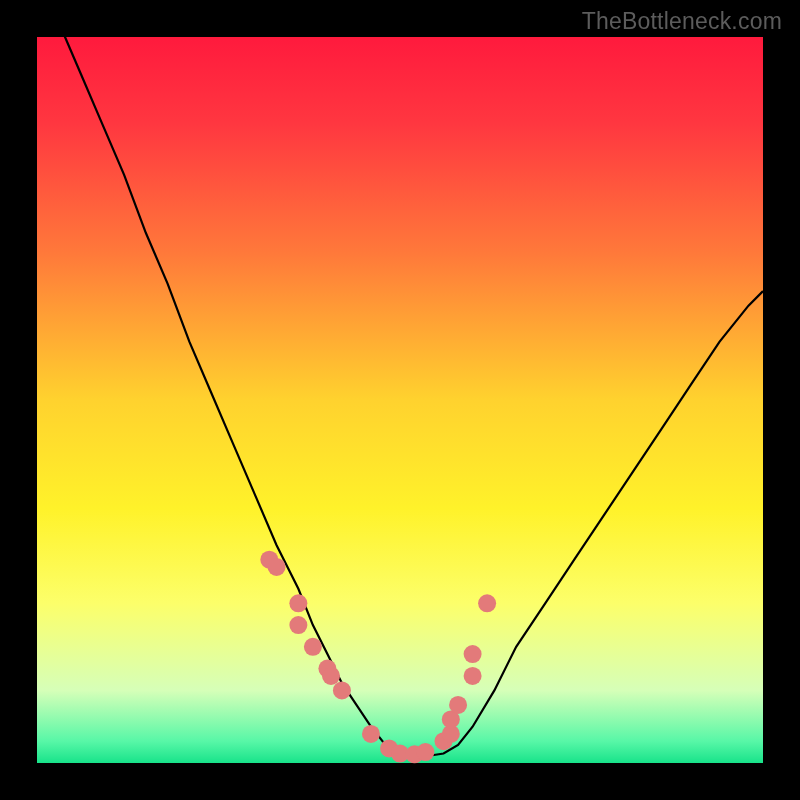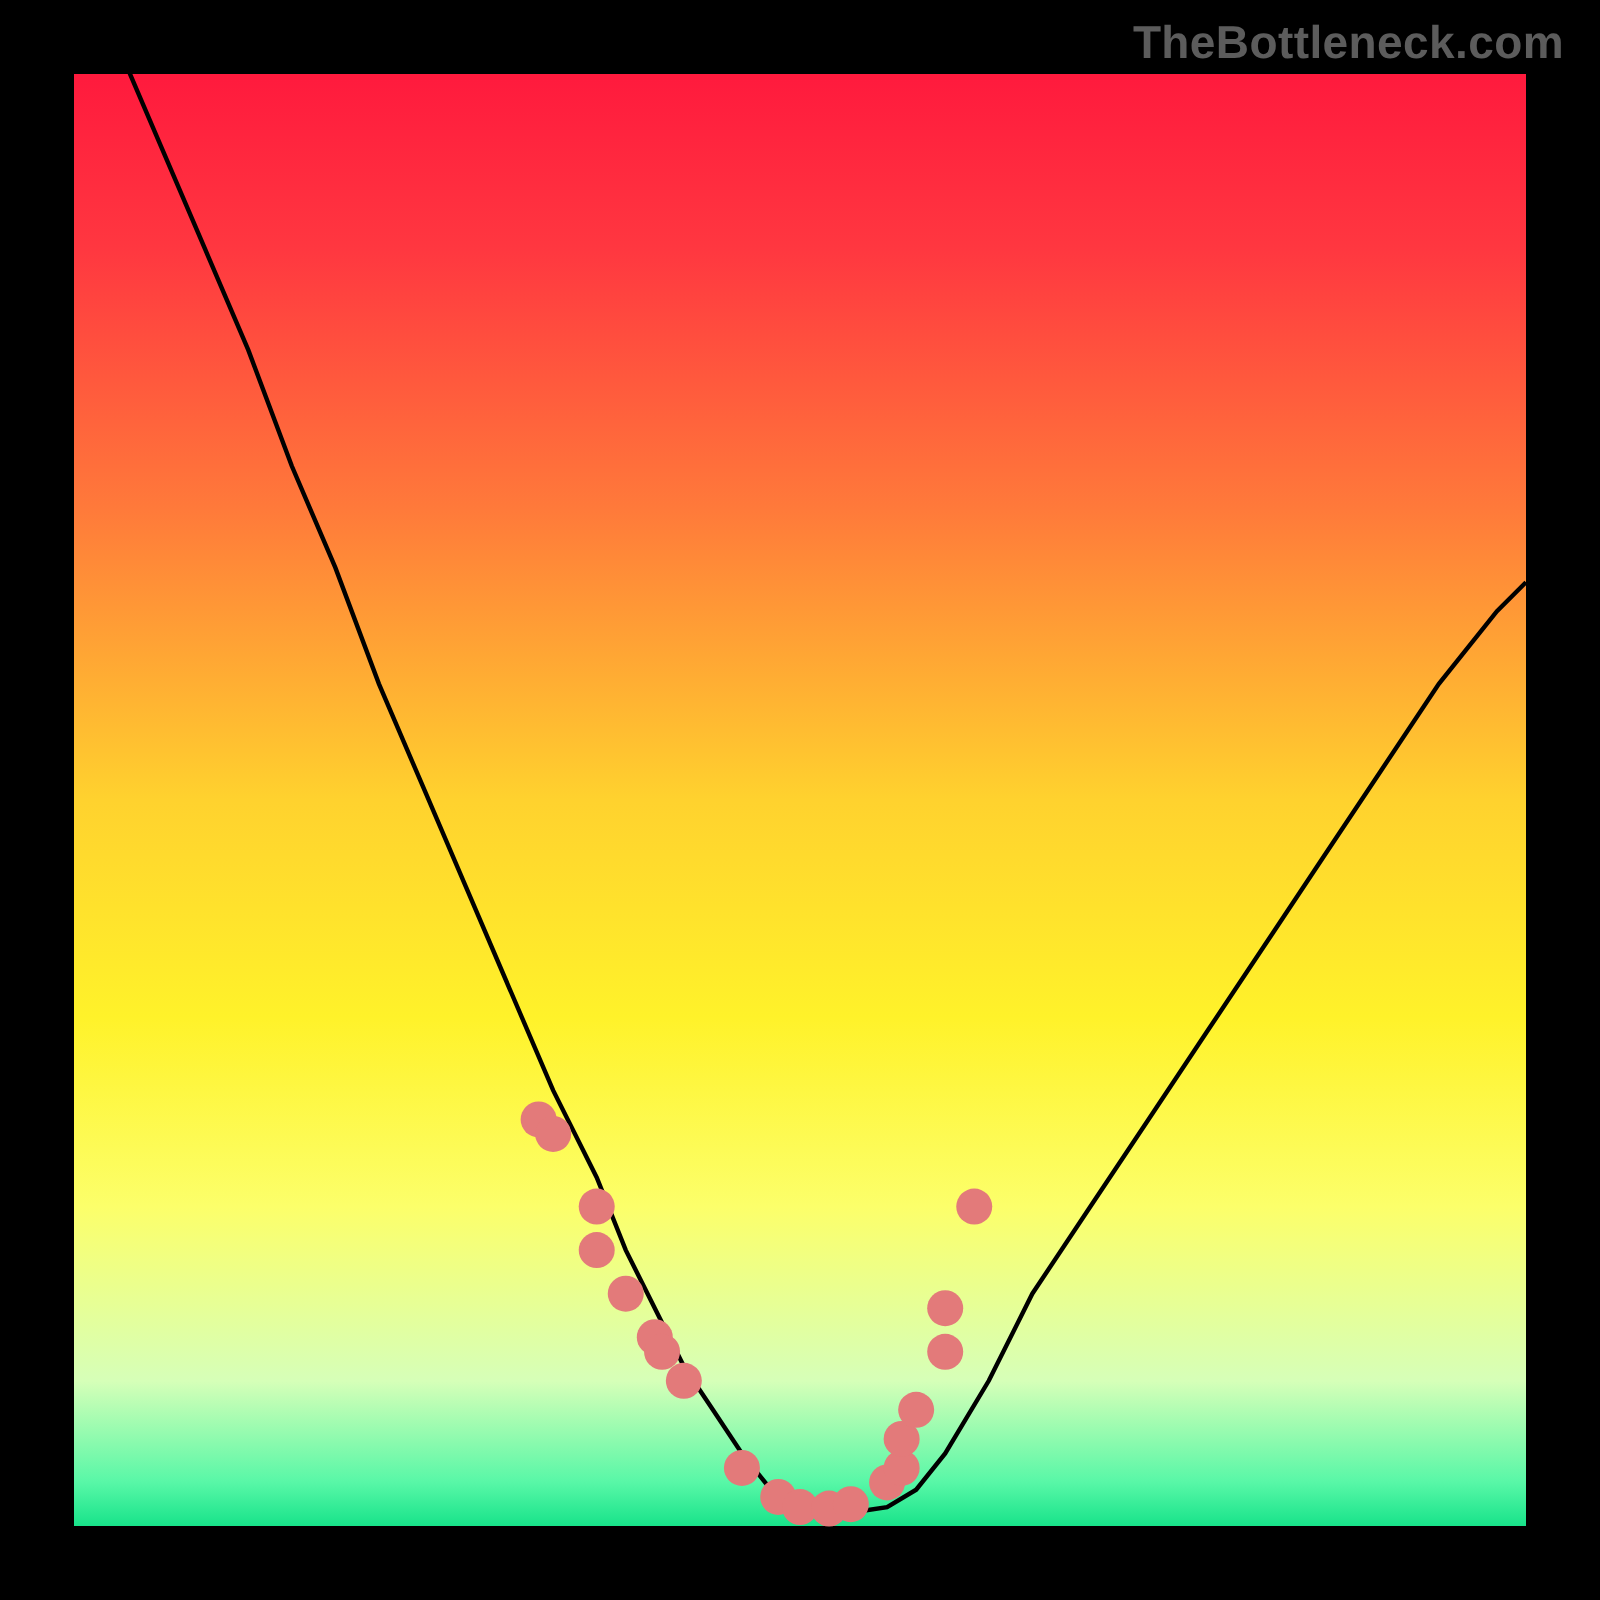--- a/index.html
+++ b/index.html
@@ -25,21 +25,21 @@
     left: 37px;
     width: 726px;
     height: 726px;
     
   }
   .watermark {
     position: absolute;
     top: 8px;
     right: 18px;
     font-size: 23px;
-    font-weight: 700;
+    font-weight: 400;
     color: #5c5c5c;
     letter-spacing: 0.2px;
   }
   svg.curve {
     position: absolute;
     top: 0;
     left: 0;
     width: 726px;
     height: 726px;
     overflow: visible;

